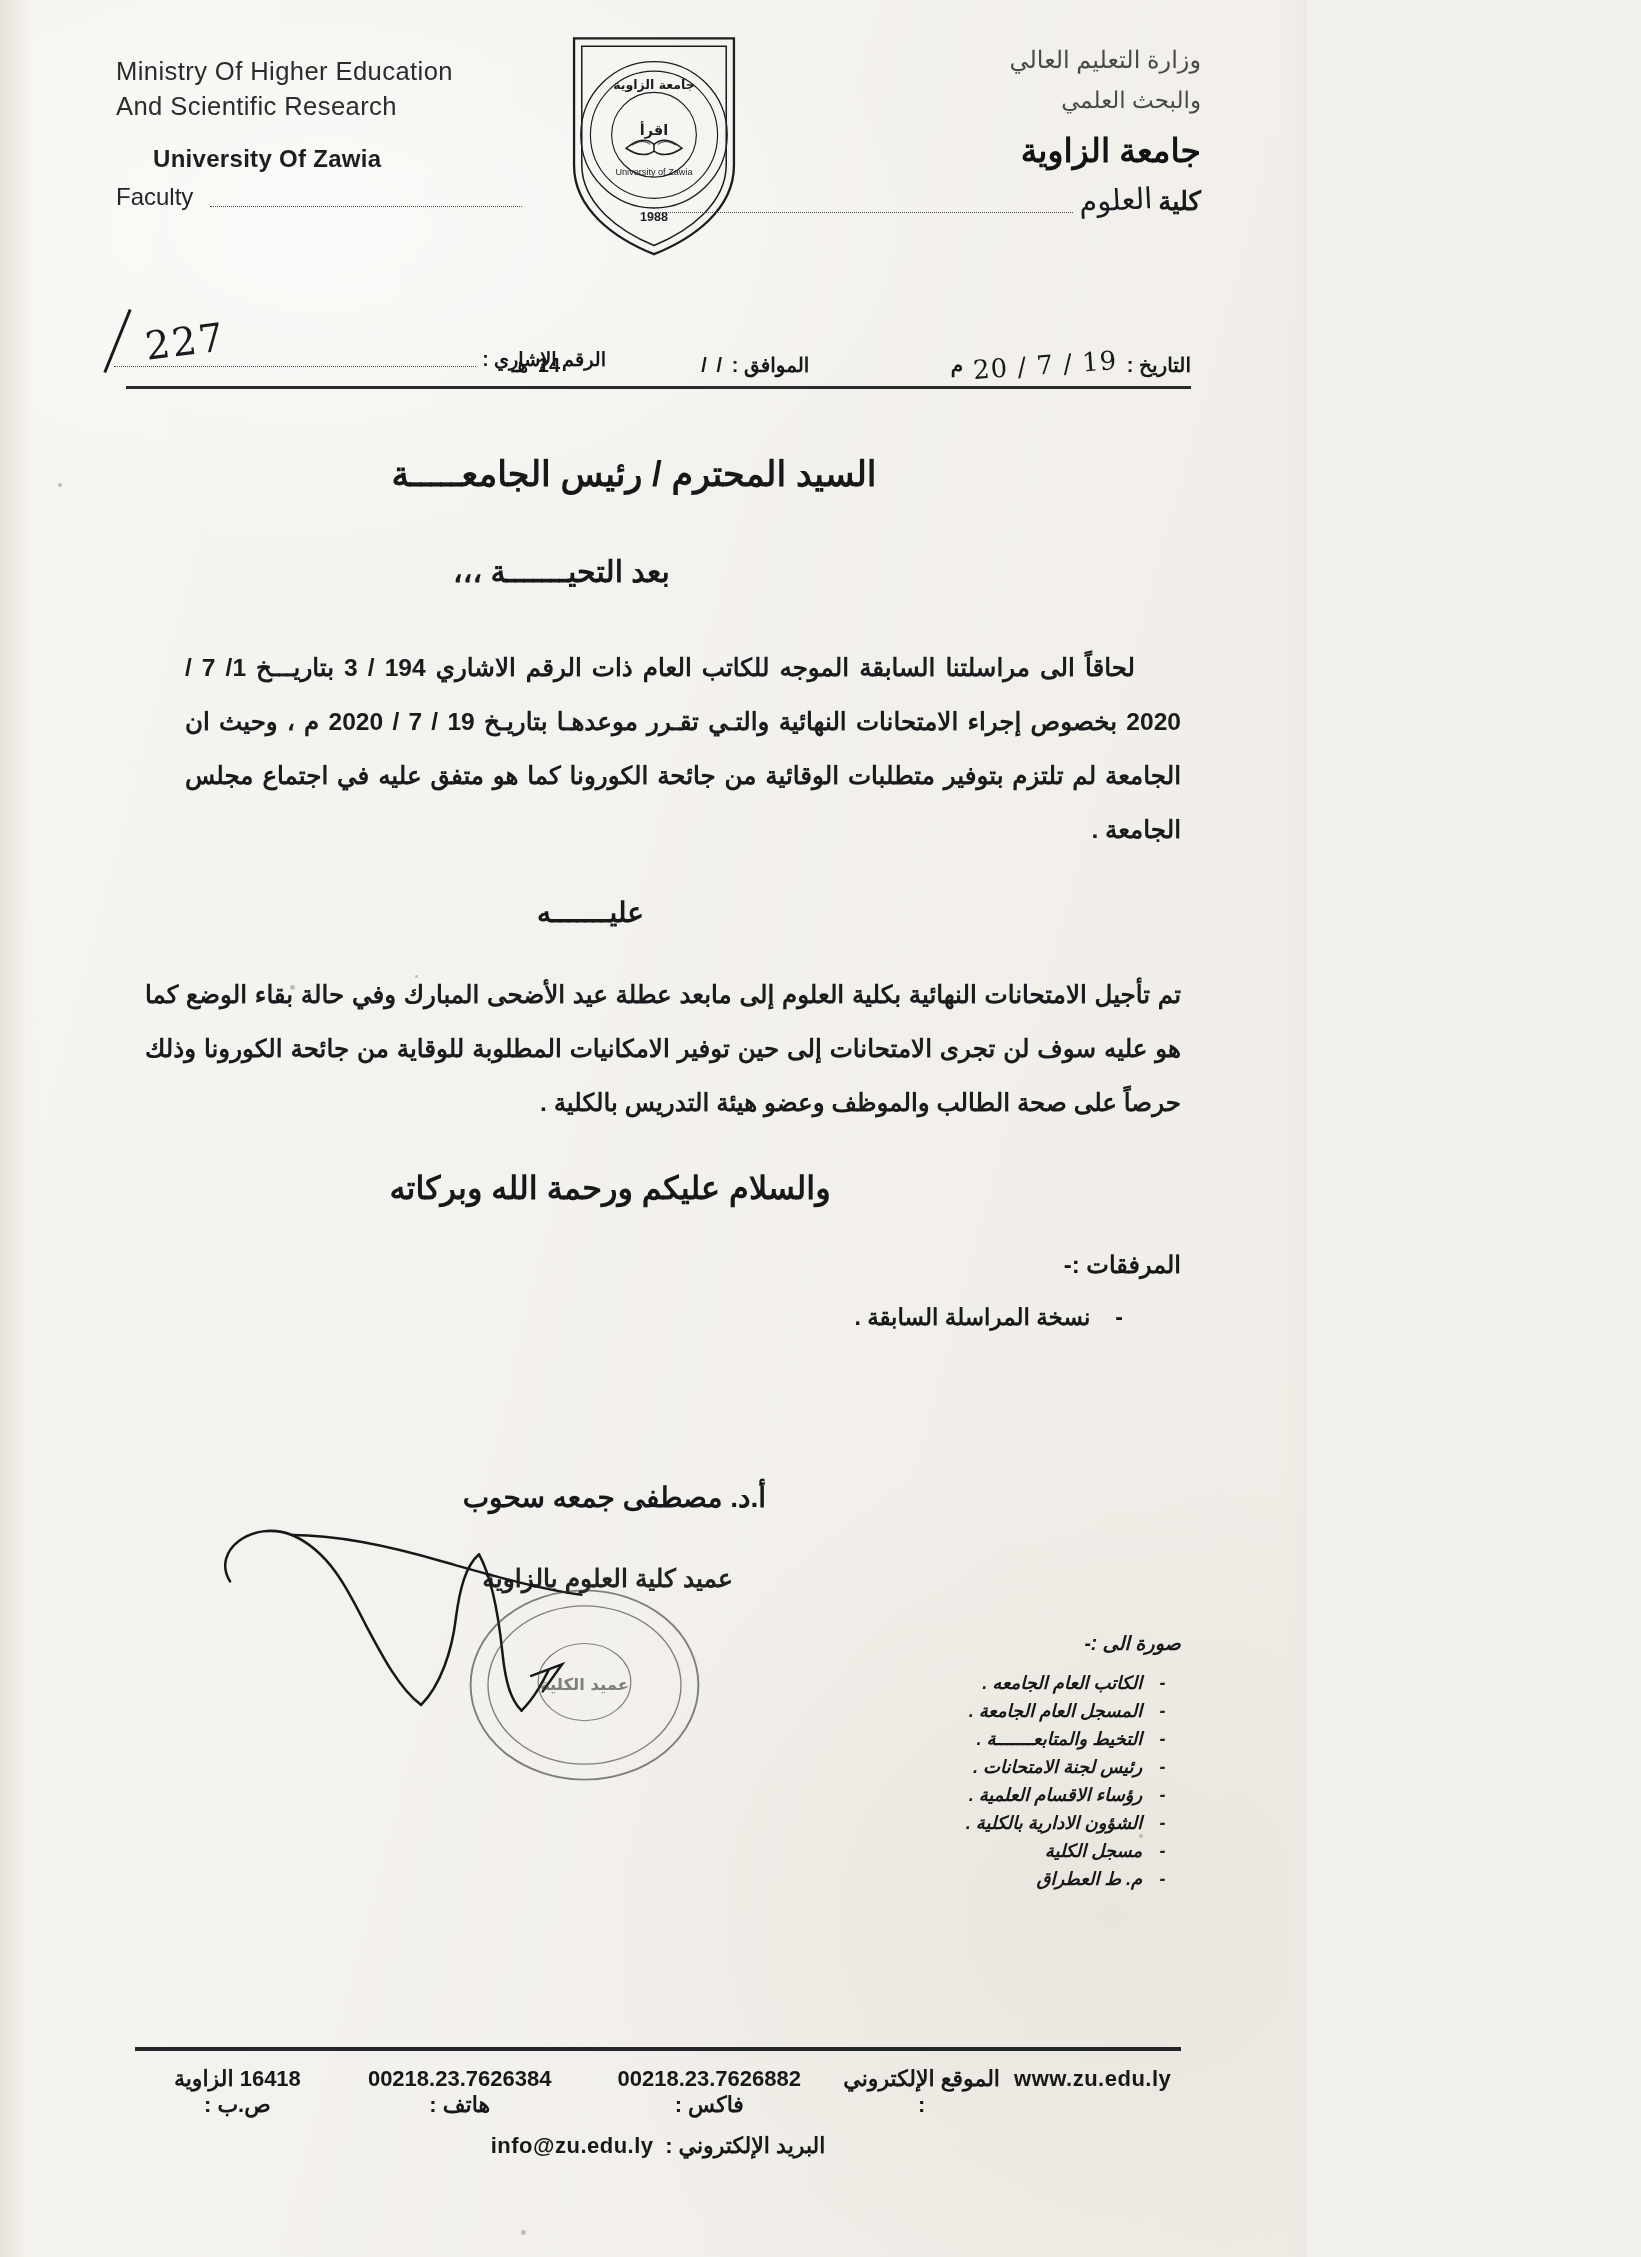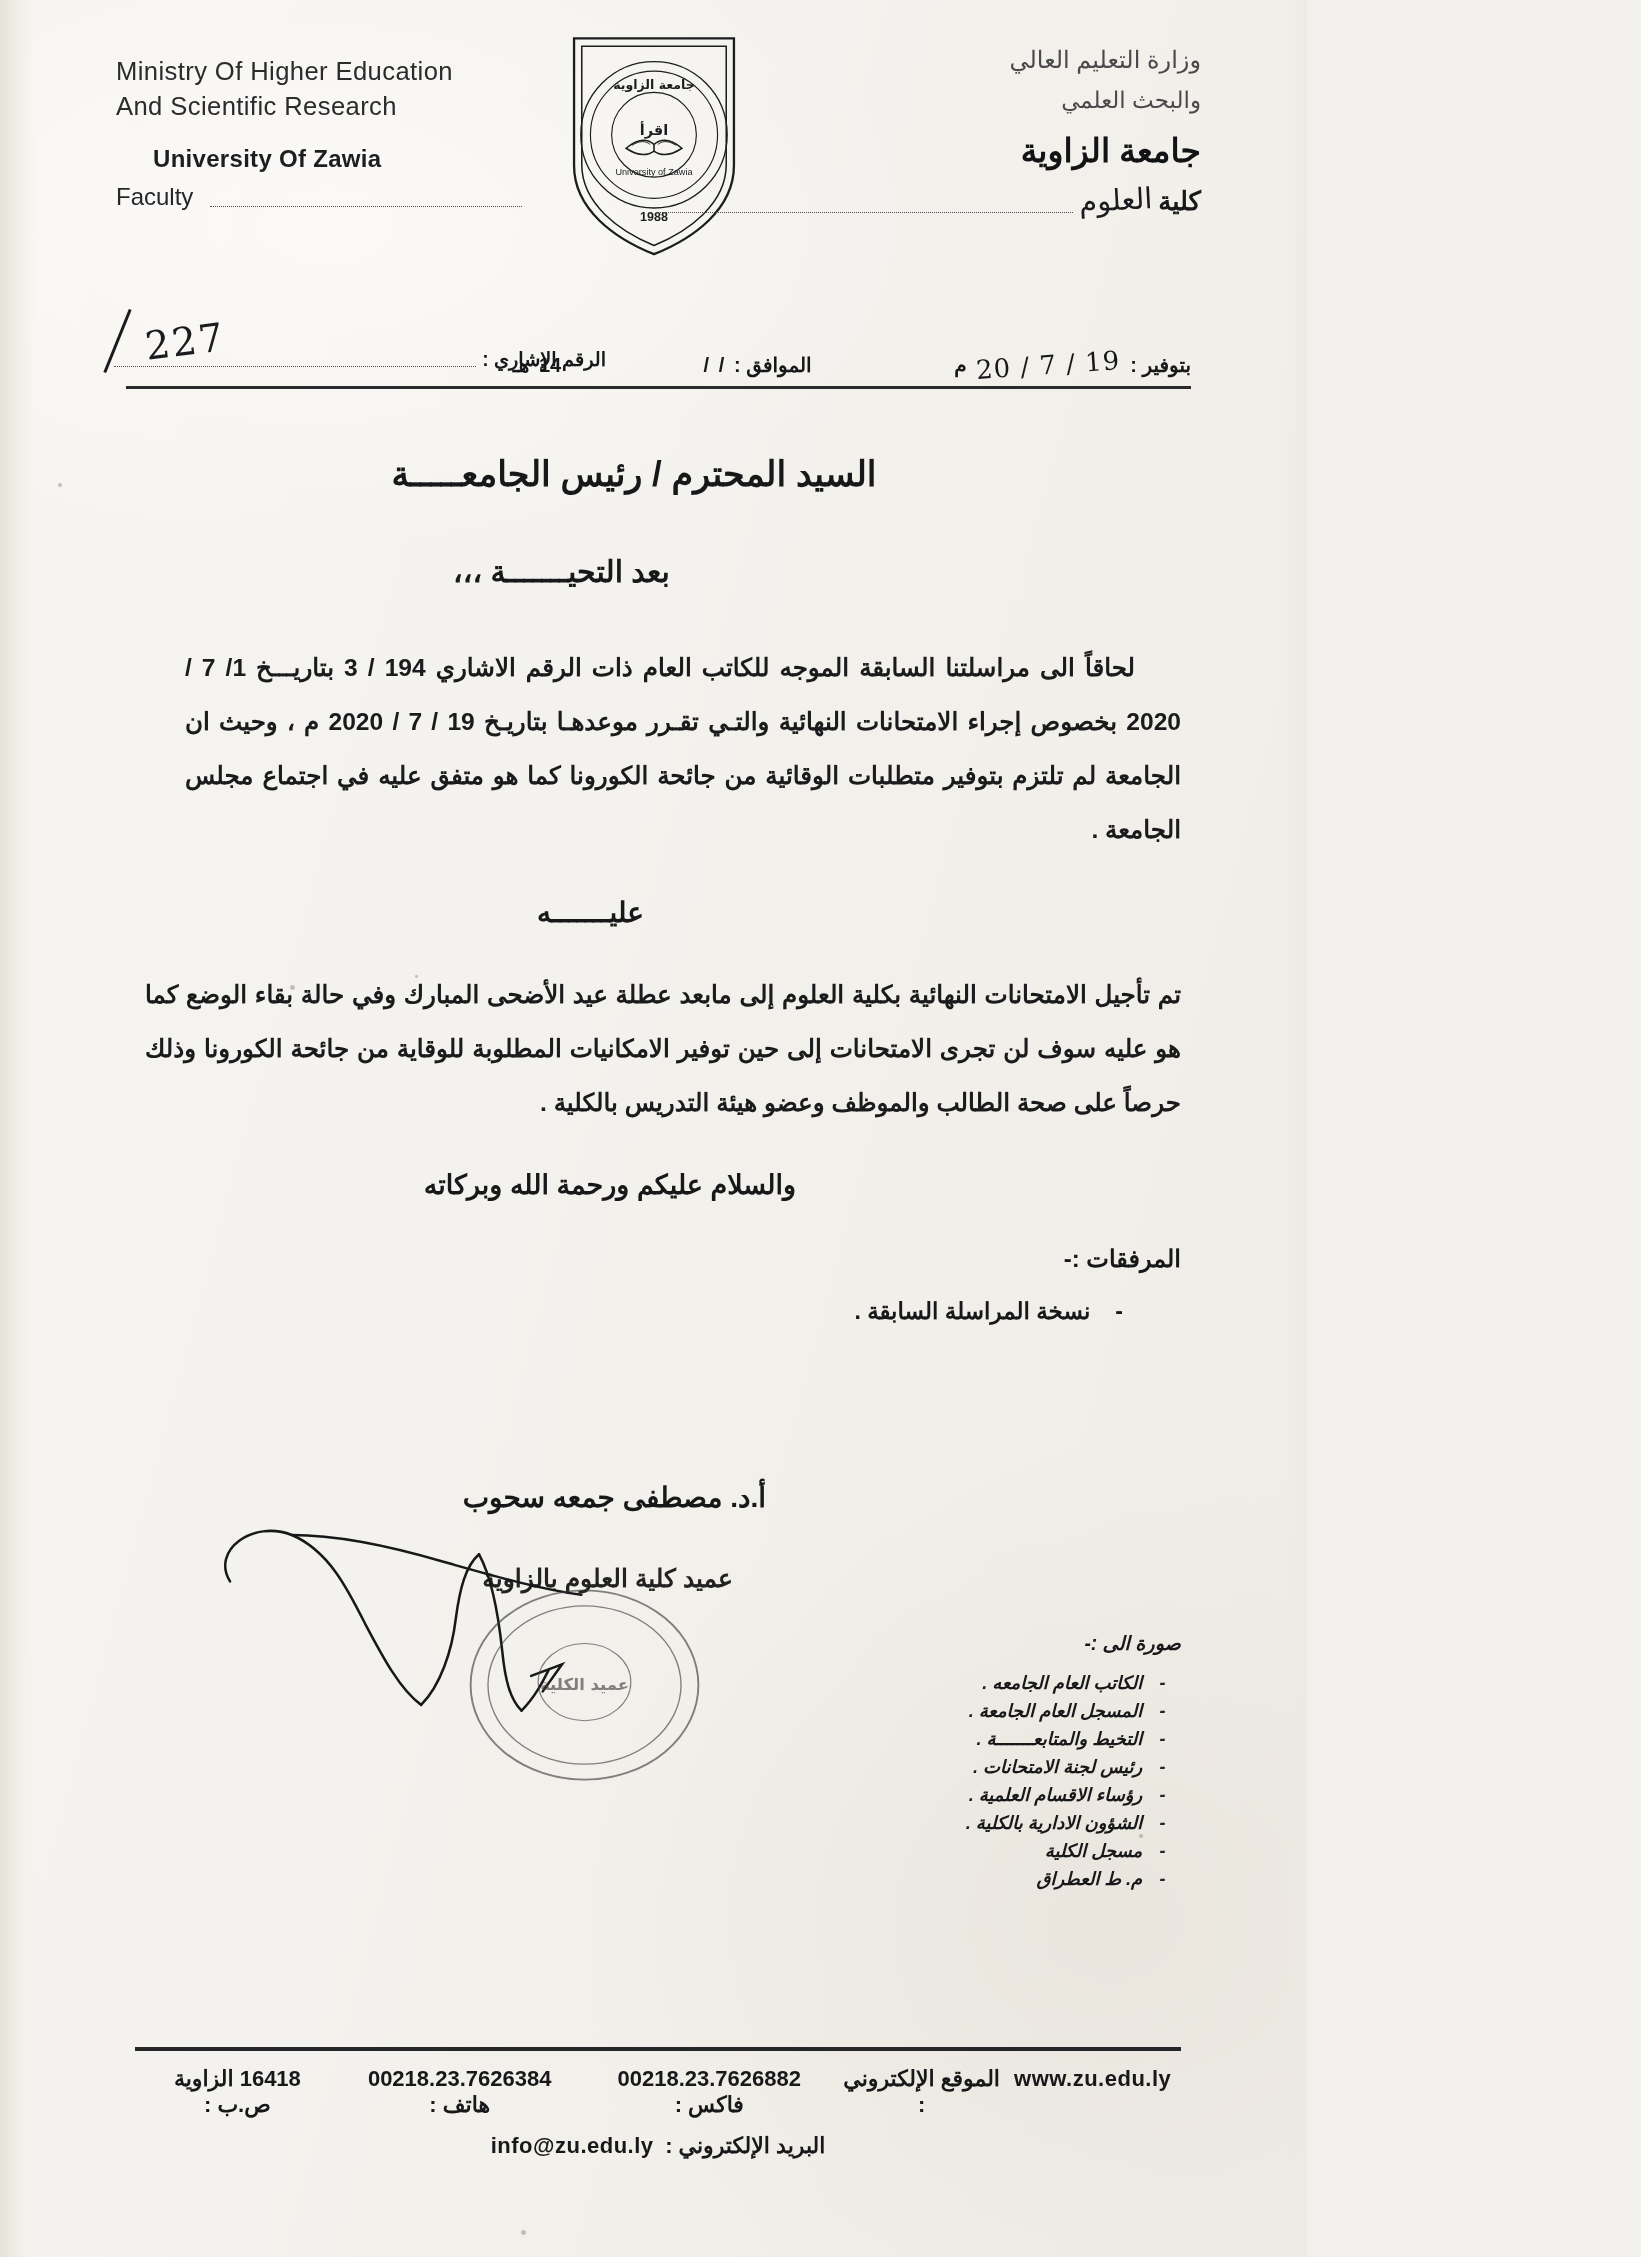--- a/index.html
+++ b/index.html
@@ -249,21 +249,21 @@
     color: #1a1b1d;
   }
   p.para.first { text-indent: 46px; margin-left: 40px; }
   .centerword {
     font-size: 28px;
     font-weight: bold;
     text-align: center;
     margin: 33px 145px 39px 0;
   }
   .salam {
-    font-size: 27px;
+    font-size: 32px;
     font-weight: 600;
     text-align: center;
     margin: 25px 106px 44px 0;
   }
   .attach-title {
     font-size: 24px;
     font-weight: 600;
     margin-bottom: 25px;
   }
   .attach-item {
@@ -436,21 +436,21 @@
       <div class="min2">والبحث العلمي</div>
       <div class="uniar">جامعة الزاوية</div>
       <div class="facrow">
         <span class="lbl">كلية</span>
         <span class="hand-faculty">العلوم</span>
         <span class="dotline"></span>
       </div>
     </div>
 
     <div class="date-bar">
-      <span class="seg">بتوفير :</span>
+      <span class="seg">التاريخ :</span>
       <span class="hand">19 / 7 / 20</span>
       <span class="seg">م</span>
       <span class="spacer"></span>
       <span class="seg">الموافق :</span>
       <span class="seg">/</span>
       <span class="seg">/</span>
       <span class="spacer"></span>
       <span class="seg">14</span>
       <span class="seg">هـ</span>
       <span class="spacer"></span>

